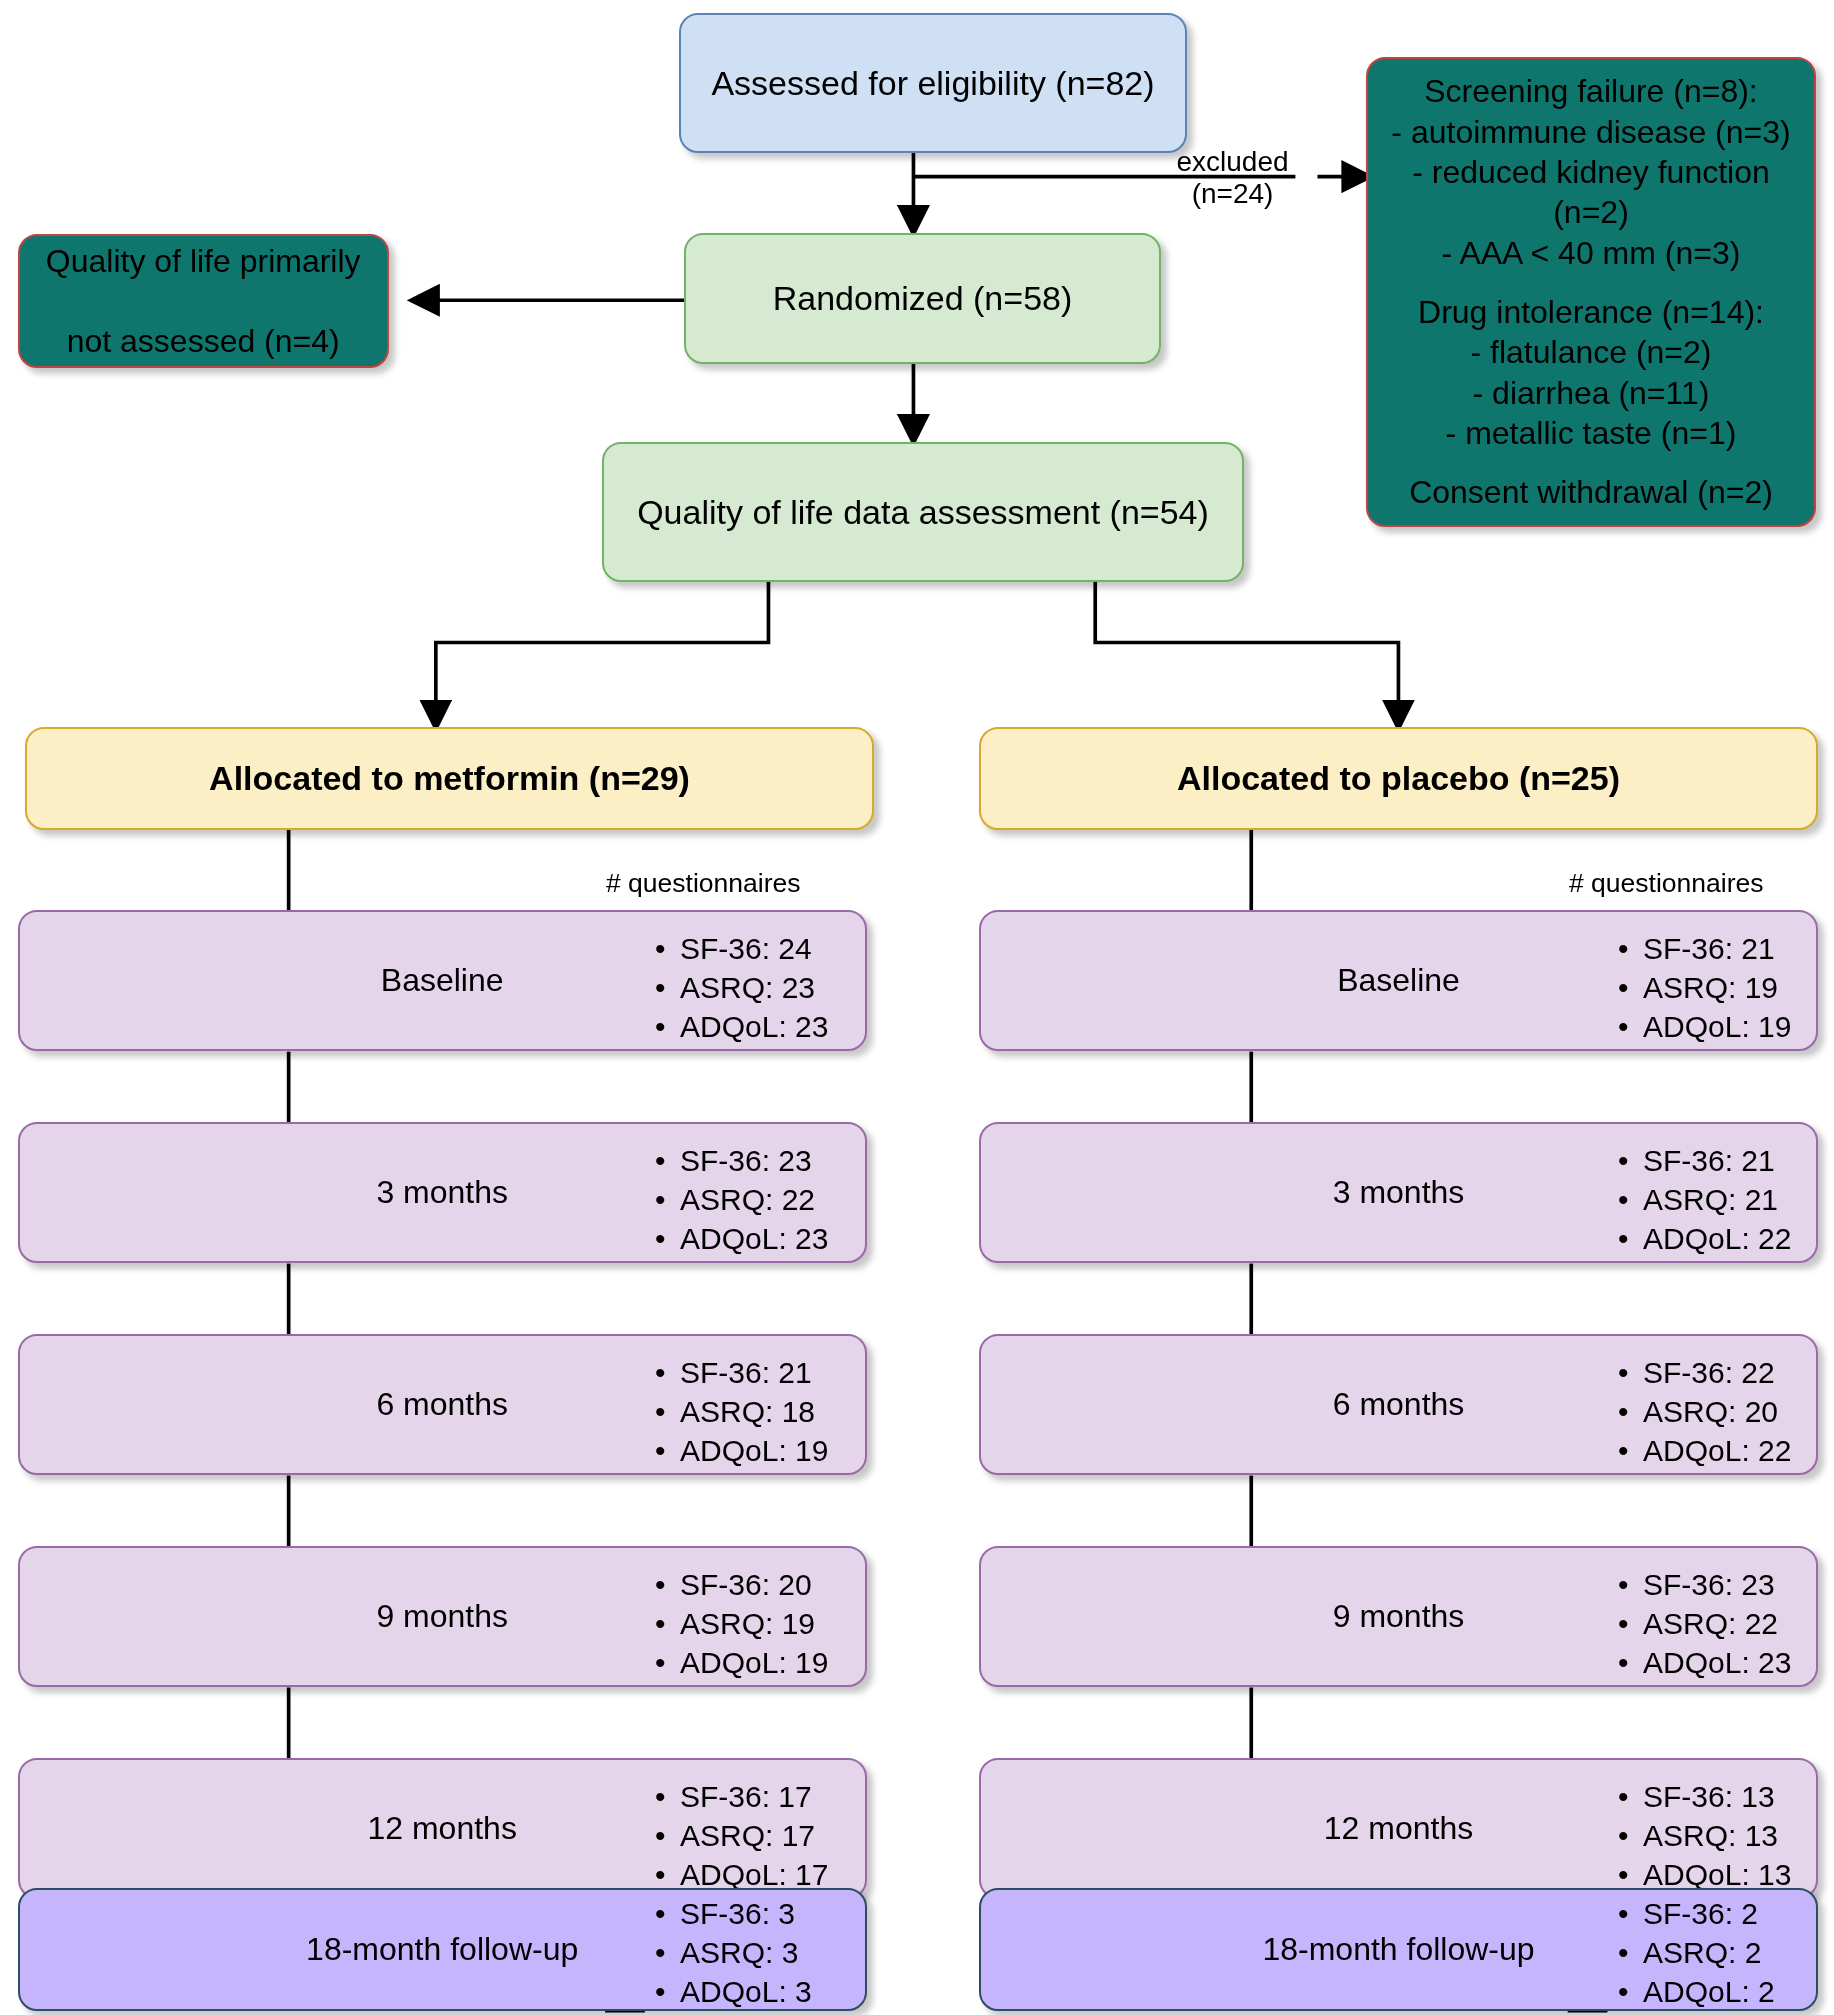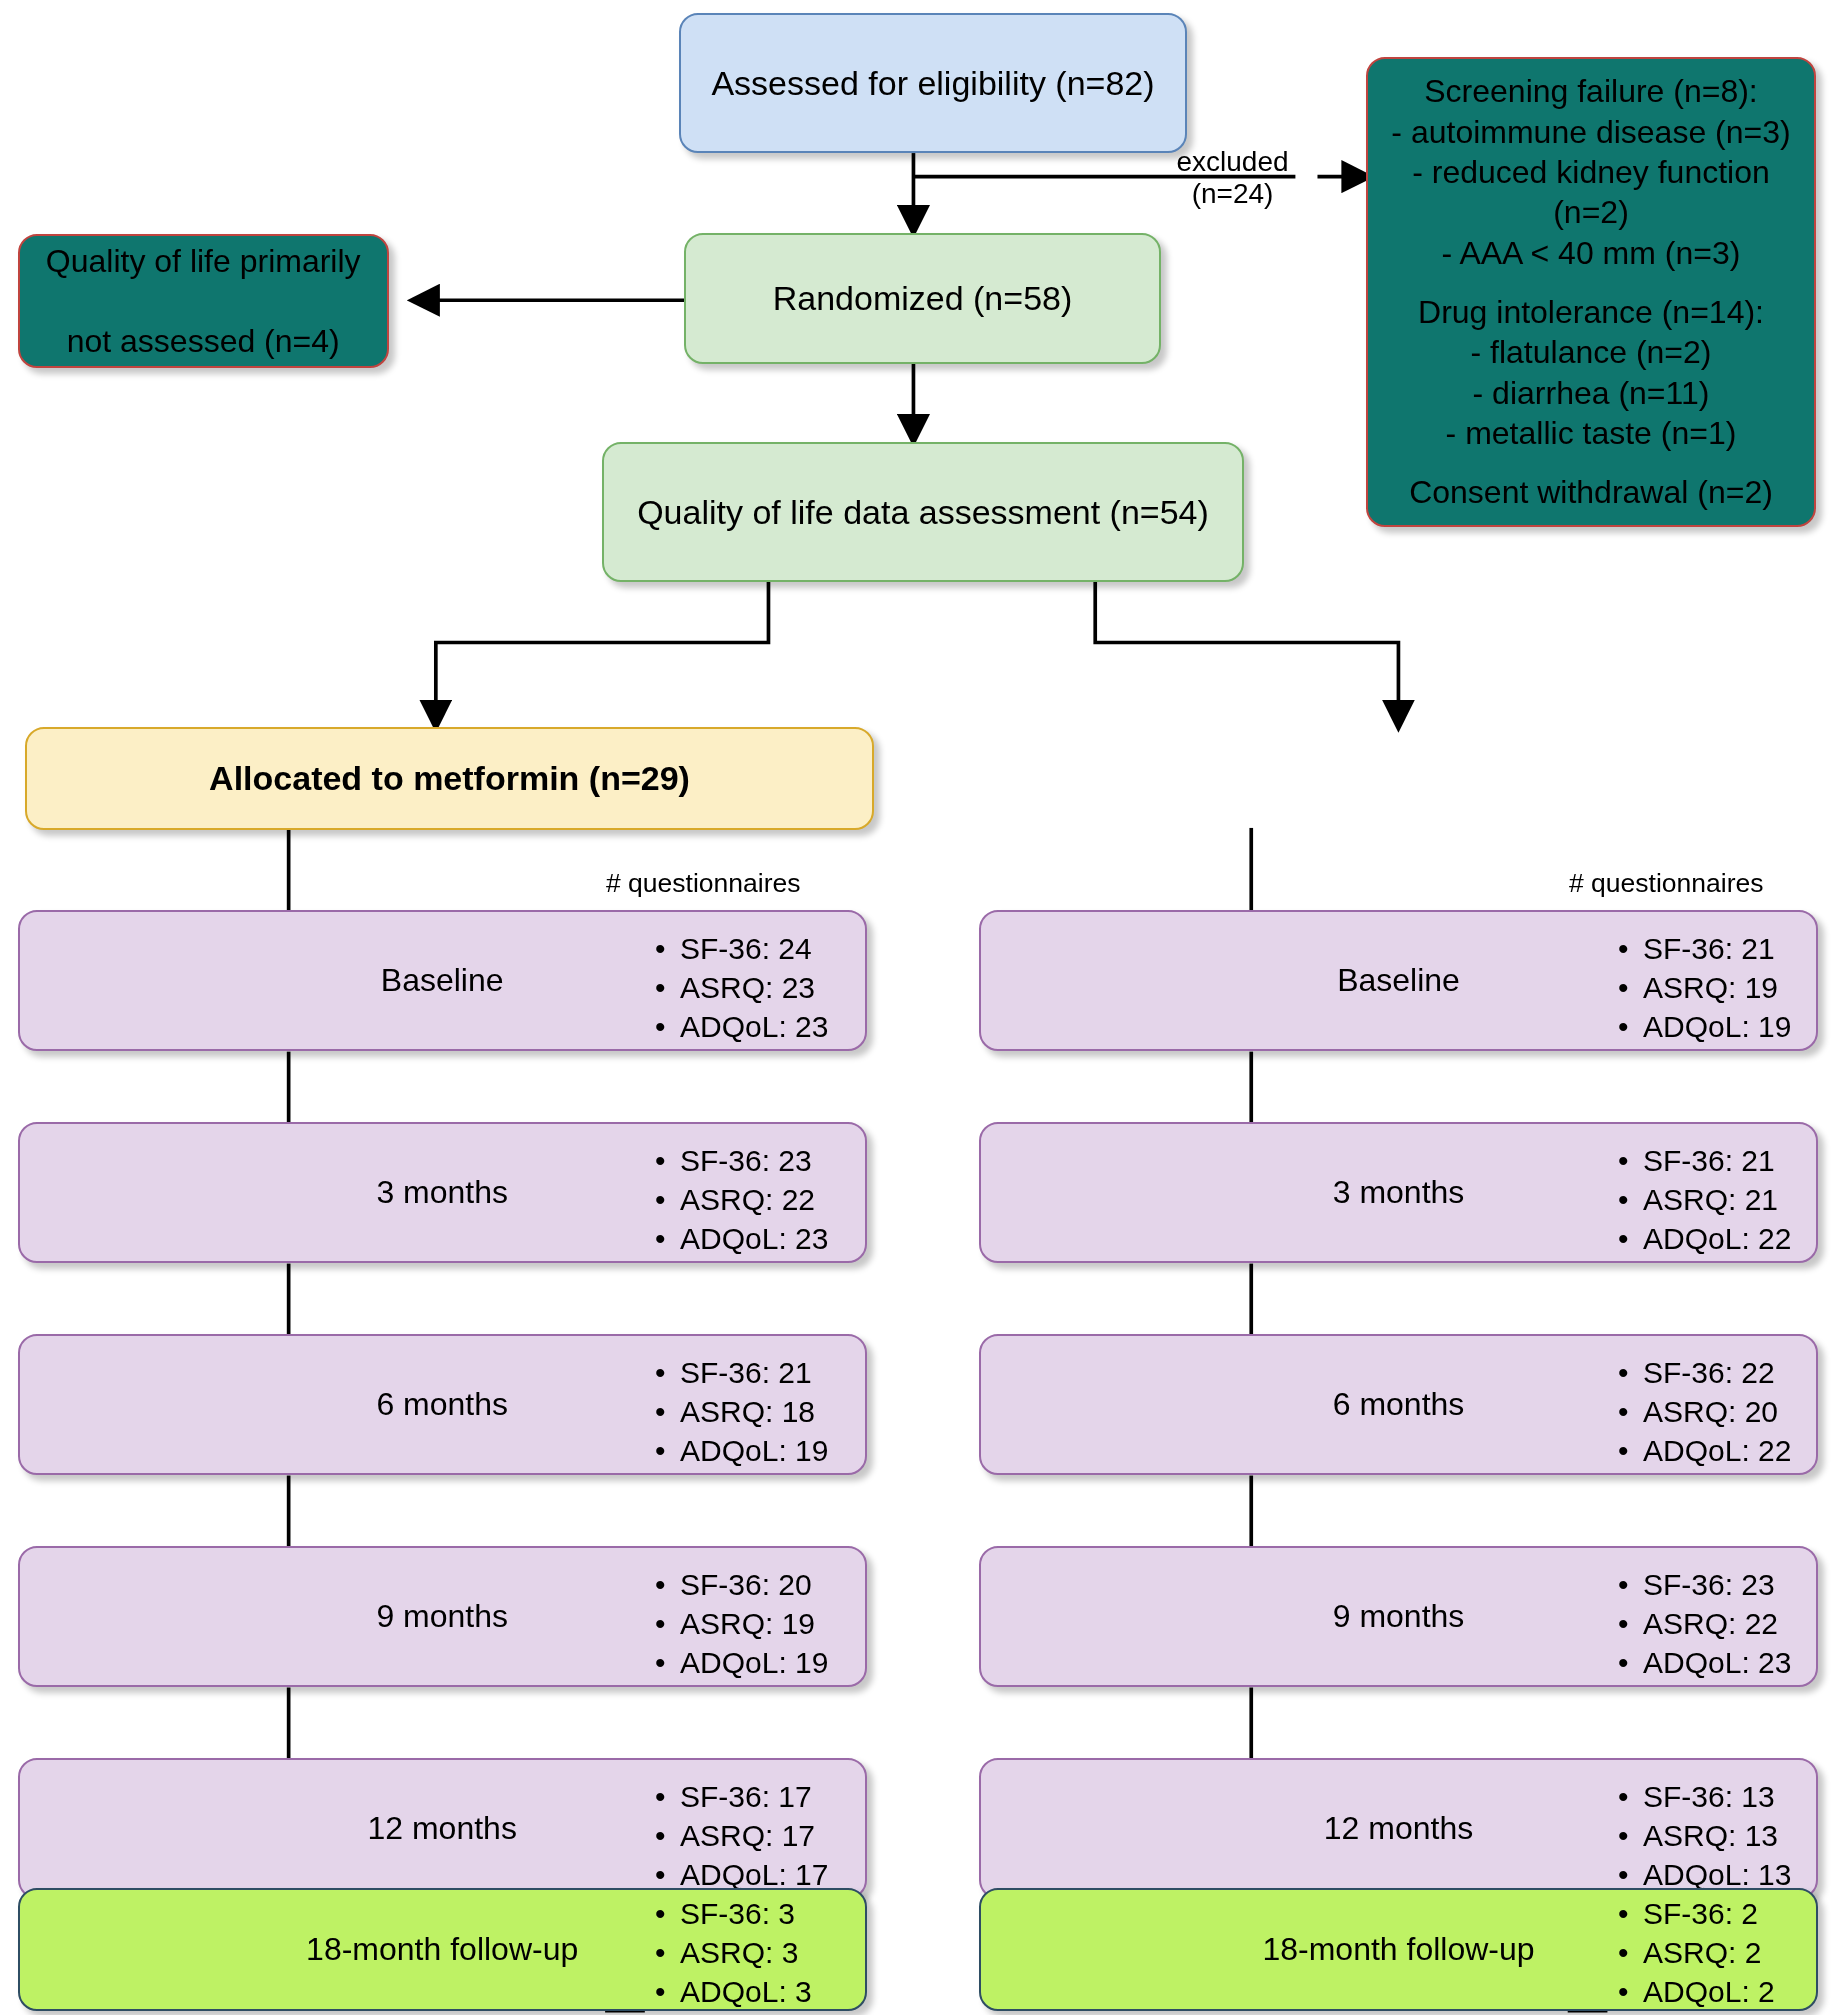--- a/index.html
+++ b/index.html
@@ -33,21 +33,21 @@
     box-shadow:5.2px 5.9px 6.6px rgba(0,0,0,0.22);
     line-height:1.26;
     padding:4.4px 10.3px;
   }
   .node span{display:block;width:100%;}
   .n-blue   {background:#cfe0f5; border-color:#5a84b8;}
   .n-green  {background:#d5ead1; border-color:#74b267;}
   .n-red    {background:#0f766e; border-color:#c0443f;}
   .n-yellow {background:#fcefc6; border-color:#d8a92a; font-weight:bold;}
   .n-purple {background:#e4d5ea; border-color:#9a6aa8;}
-  .n-slate  {background:#bef264; border-color:#2e4d63;}
+  .n-slate  {background:#c4b5fd; border-color:#2e4d63;}
   .fs-44{font-size:32px;}
   .fs-46{font-size:34px;}
 
   .edge-label{
     position:absolute;
     font-size:28px;
     text-align:center;
     line-height:1.15;
     white-space:nowrap;
   }
@@ -183,20 +183,23 @@
   </div>
 
   <div class="node n-green fs-46" style="left:602px;top:442px;width:642px;height:140px;">
     <span>Quality of life data assessment (n=54)</span>
   </div>
 
   <div class="node n-yellow fs-46" style="left:25px;top:727px;width:849px;height:103px;">
     <span>Allocated to metformin (n=29)</span>
   </div>
 
+  <div class="node n-yellow fs-46" style="left:979px;top:727px;width:839px;height:103px;">
+    <span>Allocated to placebo (n=25)</span>
+  </div>
 
   <div class="q-head" style="left:606px;top:868px;"># questionnaires</div>
   <div class="q-head" style="left:1569px;top:868px;"># questionnaires</div>
 
   <div id="arm-metformin">
       <div class="node fs-44 n-purple" style="left: 17.7px; top: 910px; width: 849px; height: 141px;">
         <span>Baseline</span>
       </div>
       <div class="q-list" style="left: 655px; top: 929px;">
         <div class="li">

